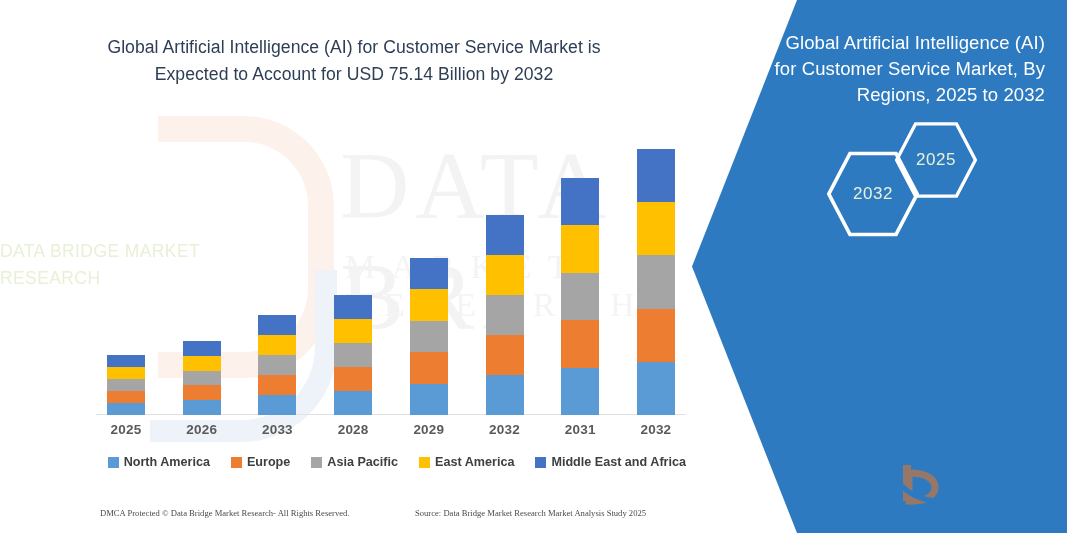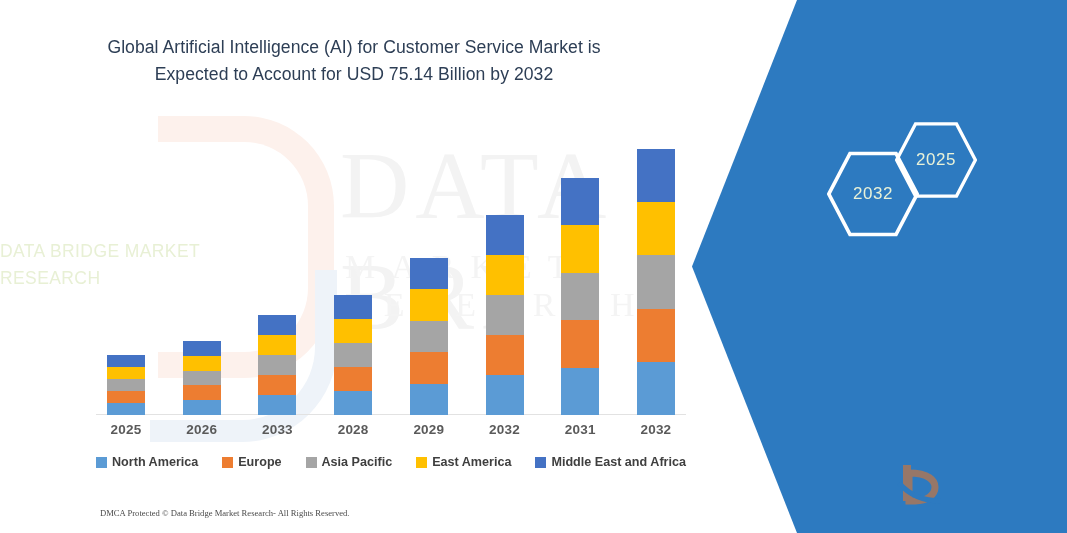--- a/index.html
+++ b/index.html
@@ -84,21 +84,21 @@
   .barcol{width:60px;display:flex;flex-direction:column;justify-content:flex-end;align-items:center;height:100%;}
   .bar{width:38px;display:flex;flex-direction:column;justify-content:flex-end;}
   .seg{width:100%;}
 
   .xaxis{position:absolute;left:96px;top:422px;width:590px;display:flex;justify-content:space-between;}
   .xtick{width:60px;text-align:center;font-size:13.5px;font-weight:bold;color:#5a5a5a;letter-spacing:.2px;}
 
   
   .legend{
     position:absolute;left:96px;top:455px;width:590px;
-    display:flex;align-items:center;justify-content:space-between;gap:21px;
+    display:flex;align-items:center;justify-content:flex-end;gap:21px;
   }
   .leg-item{display:flex;align-items:center;gap:5px;}
   .swatch{width:11px;height:11px;display:block;}
   .leg-label{font-size:12.6px;font-weight:bold;color:#3f3f3f;white-space:nowrap;}
 
   
   .footer{position:absolute;left:84px;top:508px;width:600px;height:16px;margin-left:16px;}
   .f-left{position:absolute;left:0;top:0;font-size:8.6px;color:#4a4a4a;font-family:"Liberation Serif",serif;}
   .f-right{position:absolute;left:315px;top:0;font-size:8.6px;color:#4a4a4a;font-family:"Liberation Serif",serif;}
 </style>
@@ -224,24 +224,28 @@
         <span class="leg-label">East America</span>
       </div>
       <div class="leg-item">
         <span class="swatch" style="background: rgb(68, 114, 196);"></span>
         <span class="leg-label">Middle East and Africa</span>
       </div>
     </div>
 
   <div class="footer">
     <div class="f-left">DMCA Protected © Data Bridge Market Research- All Rights Reserved.</div>
+    <div class="f-right">Source: Data Bridge Market Research  Market Analysis Study 2025</div>
   </div>
 
   <div class="blue-panel"></div>
 
+  <div class="panel-title">Global Artificial Intelligence (AI)
+for Customer Service Market, By
+Regions, 2025 to 2032</div>
 
   <div class="hexwrap">
     <div class="hex hex-2032">
       <svg viewBox="0 0 100 100" aria-hidden="true">
           <polygon points="25,6 75,6 98,50 75,94 25,94 2,50" fill="none" stroke="#ffffff" stroke-width="4"></polygon>
         </svg>
       <span>2032</span>
     </div>
     <div class="hex hex-2025">
       <svg viewBox="0 0 100 100" aria-hidden="true">

